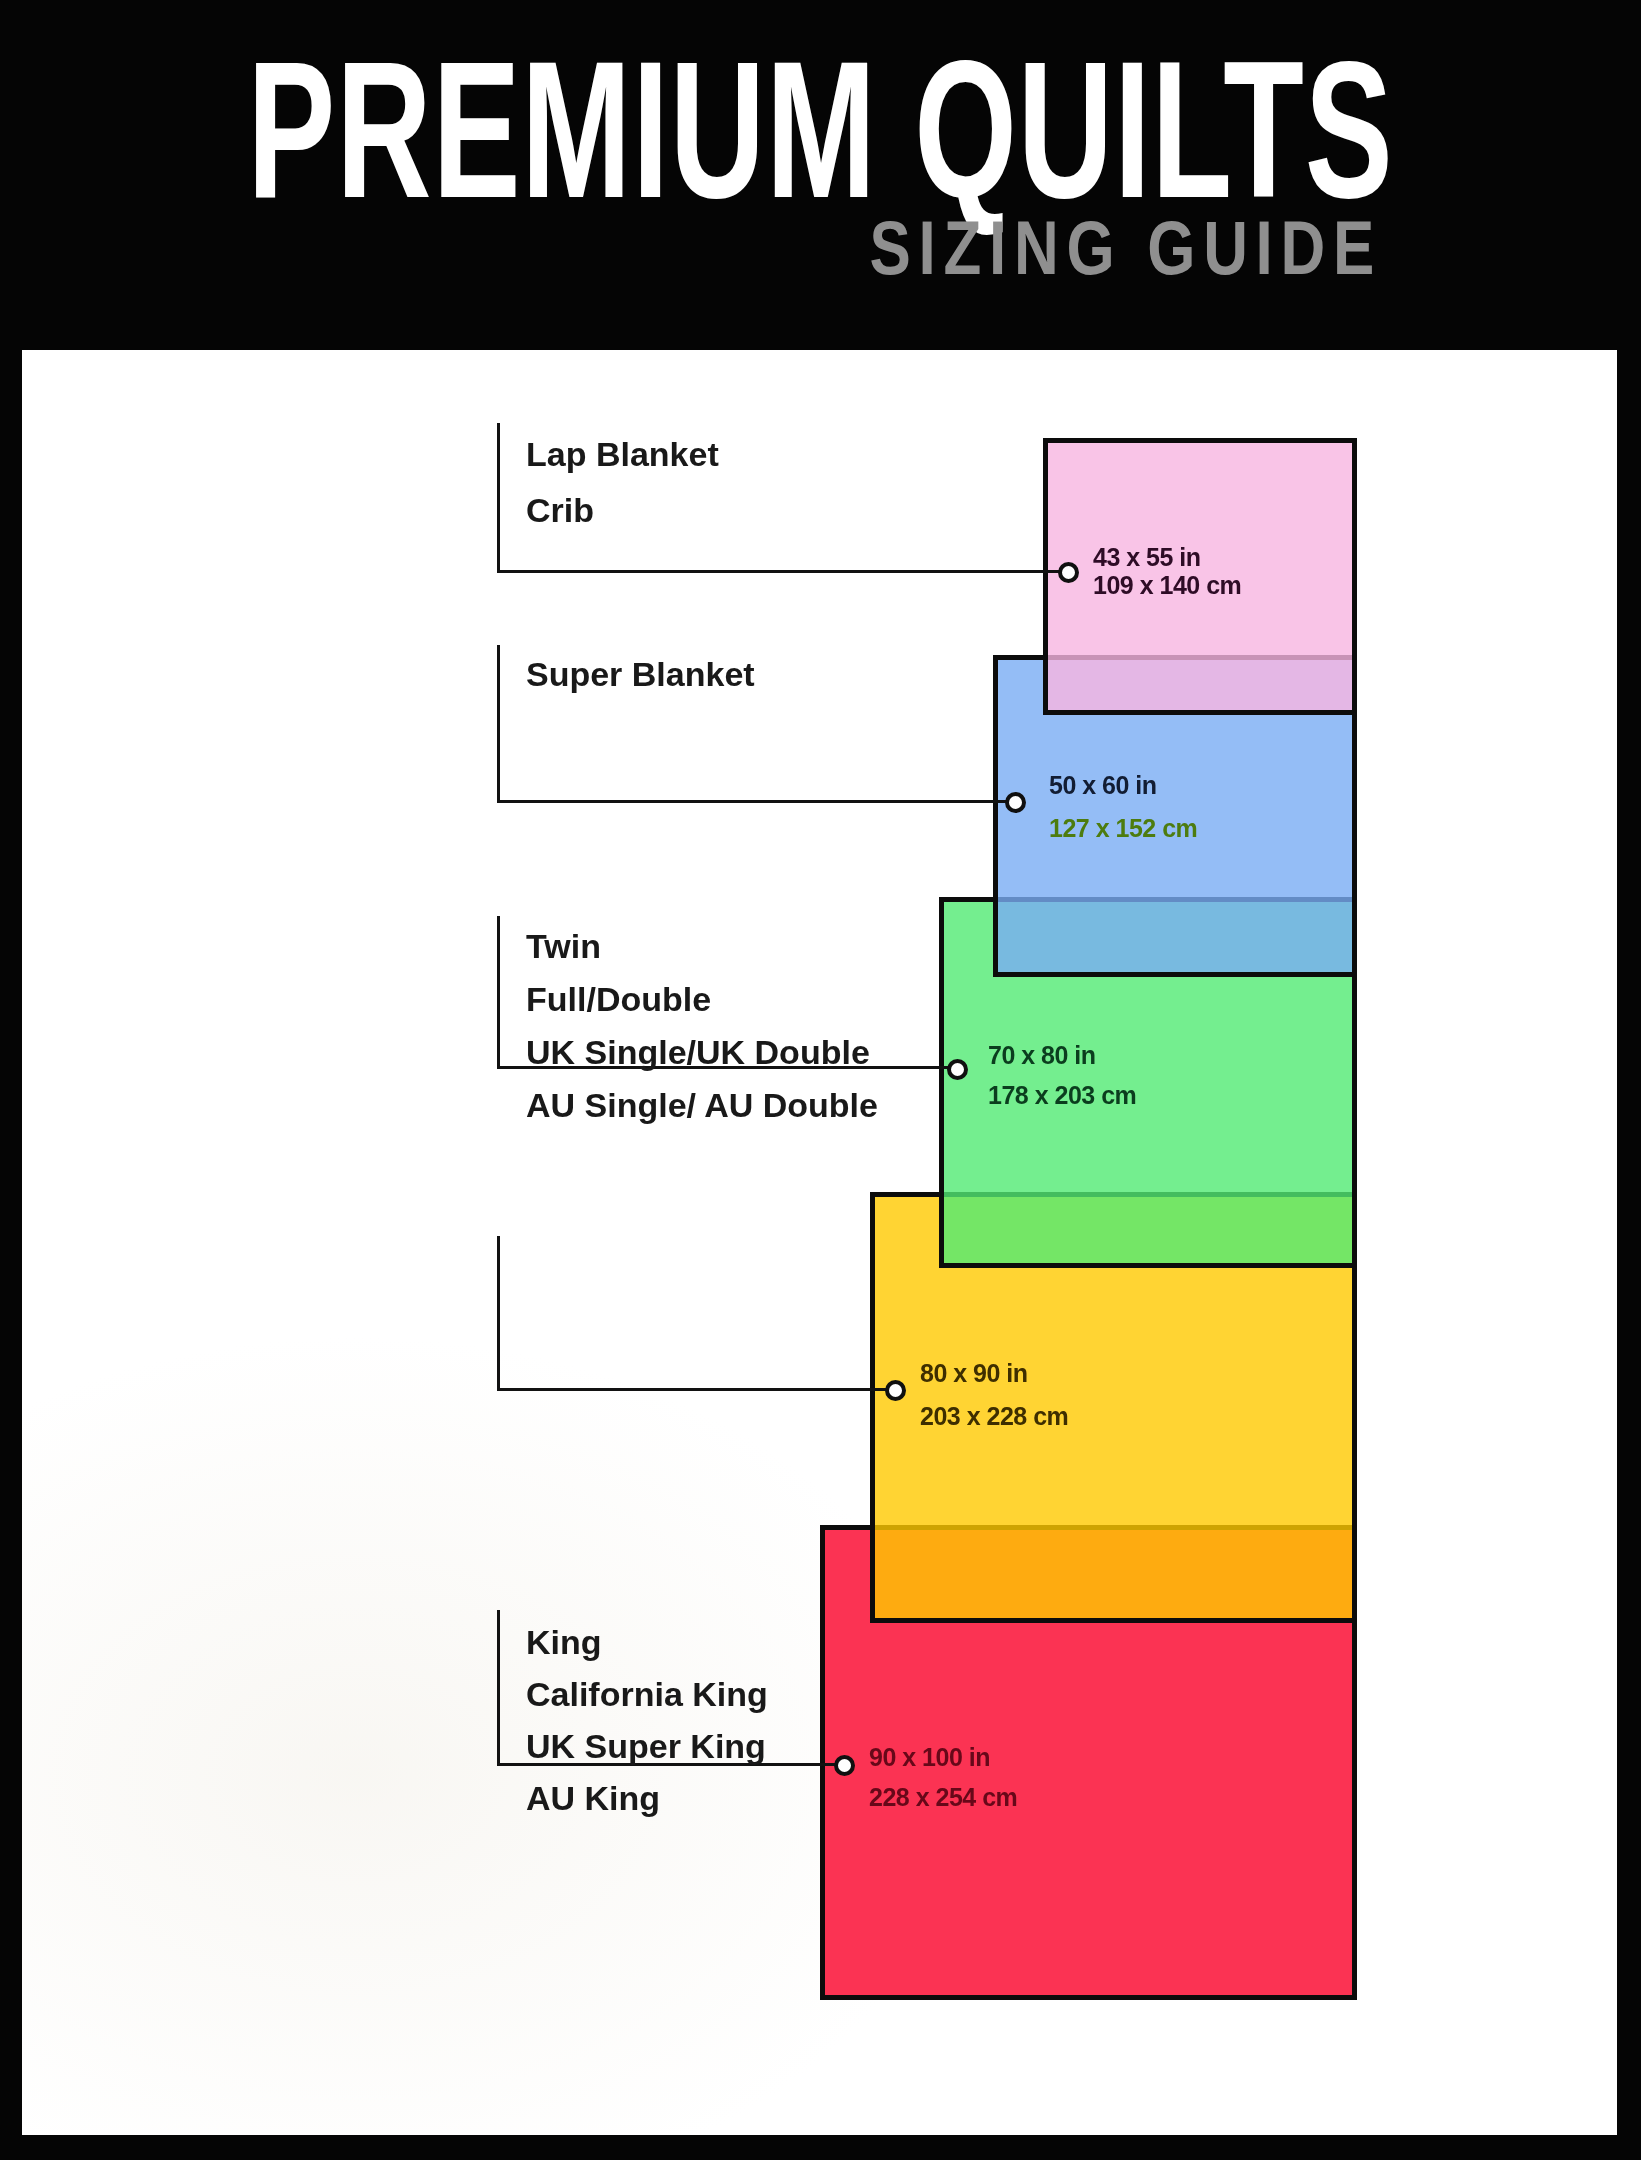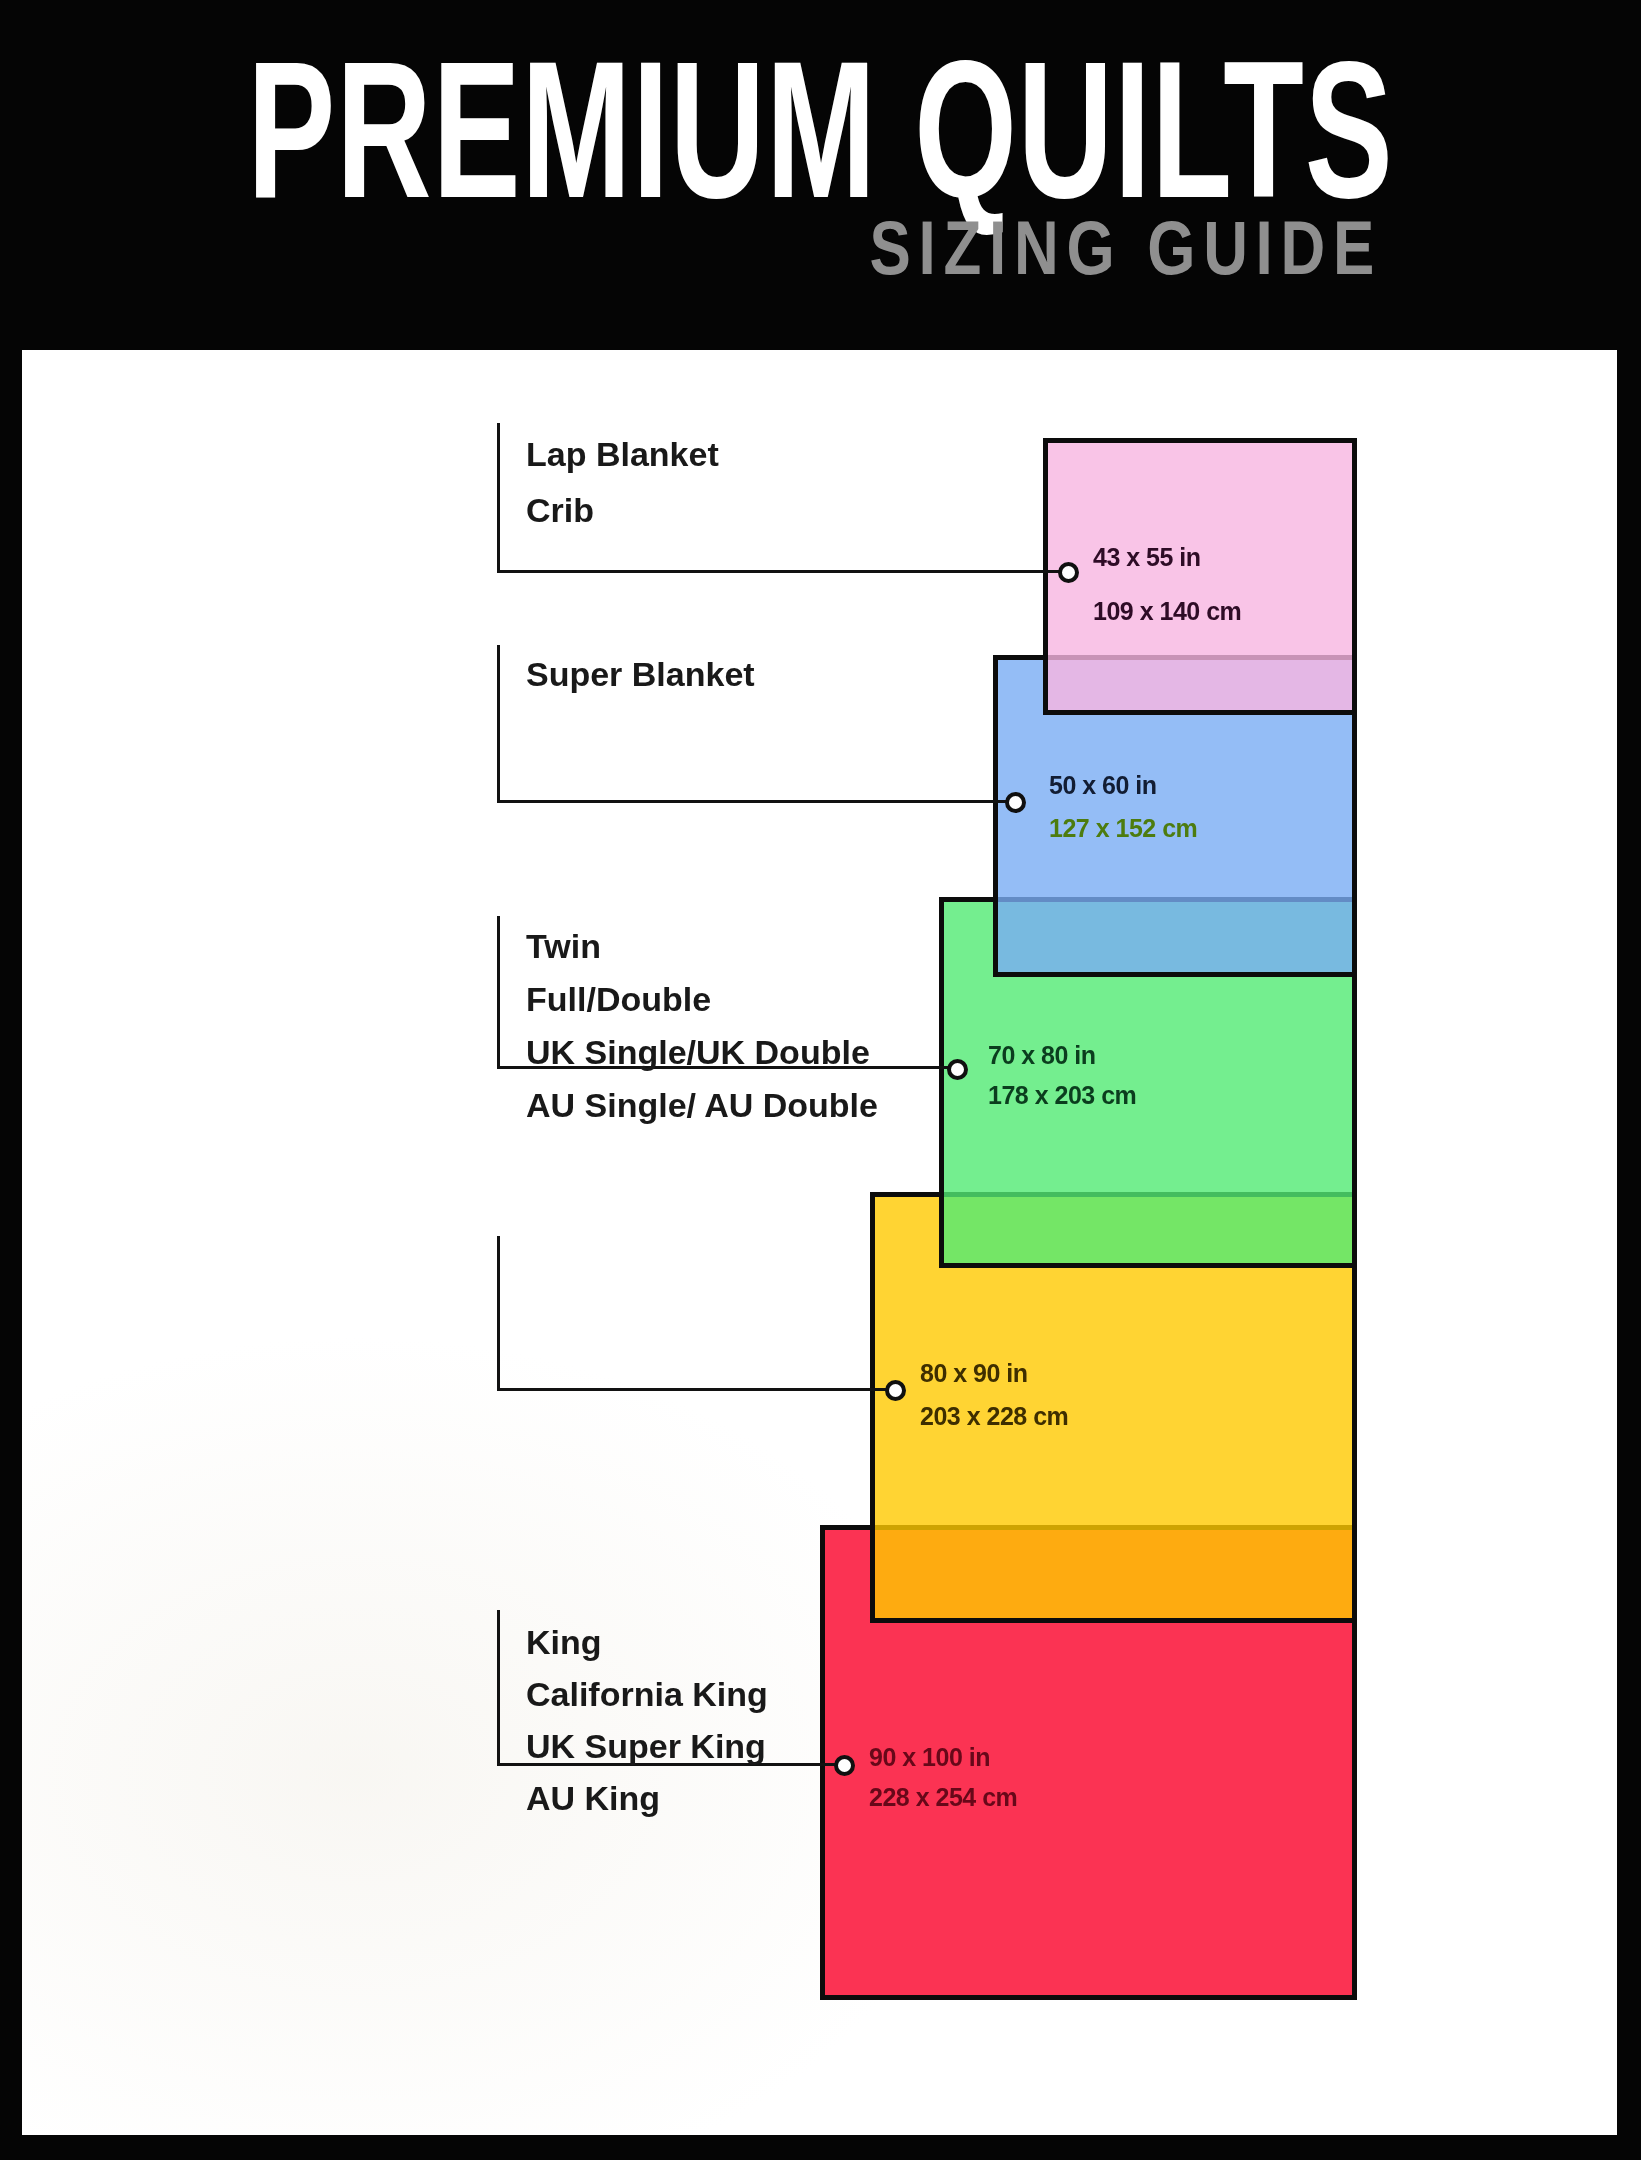--- a/index.html
+++ b/index.html
@@ -62,21 +62,21 @@
   .label-lap  {top:68px;line-height:40px;}
   .label-throw{top:288px;line-height:40px;}
   .label-twin {top:562px;line-height:37px;}
   .label-queen{top:882px;line-height:38px;}
   .label-king {top:1258px;line-height:36px;}
 
   
   .meas{position:absolute;font-weight:700;font-size:25px;line-height:36px;white-space:nowrap;
         letter-spacing:-0.5px;}
   .m-lap-1  {left:1071px;top:189px;color:#2e0c26;}
-  .m-lap-2  {left:1071px;top:243px;color:#2e0c26;}
+  .m-lap-2  {left:1071px;top:217px;color:#2e0c26;}
   .m-throw-1{left:1027px;top:417px;color:#121d33;}
   .m-throw-2{left:1027px;top:460px;color:#4d7c0f;}
   .m-twin-1 {left:966px;top:687px;color:#0b3d1e;}
   .m-twin-2 {left:966px;top:727px;color:#0b3d1e;}
   .m-queen-1{left:898px;top:1005px;color:#3e2e00;}
   .m-queen-2{left:898px;top:1048px;color:#3e2e00;}
   .m-king-1 {left:847px;top:1389px;color:#670819;}
   .m-king-2 {left:847px;top:1429px;color:#670819;}
 </style>
 </head>

